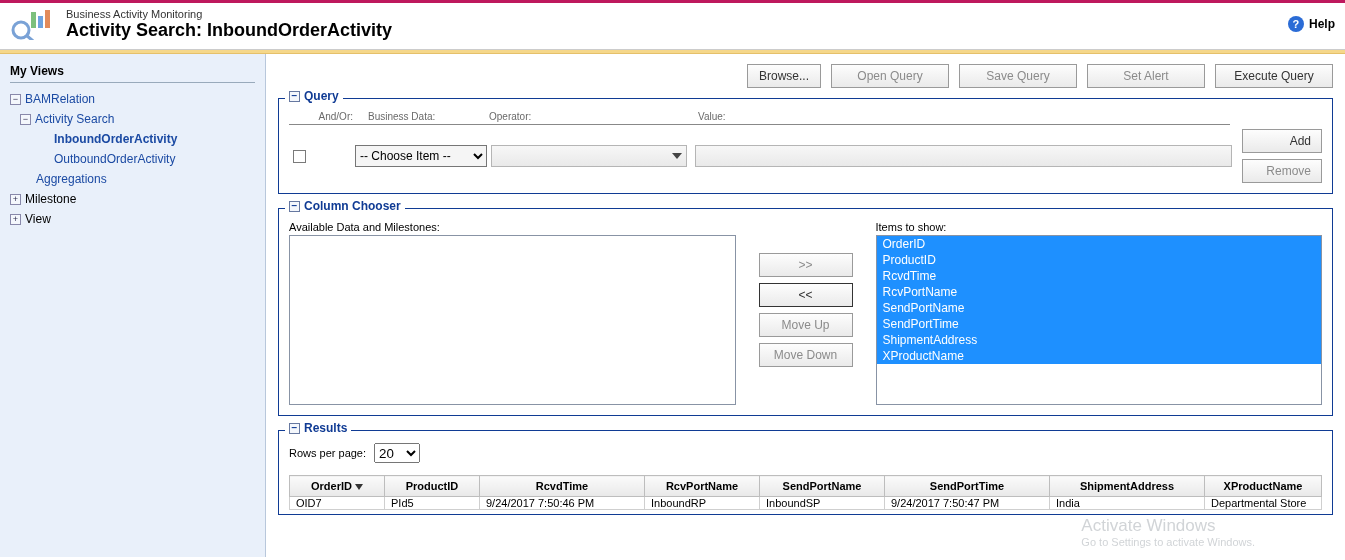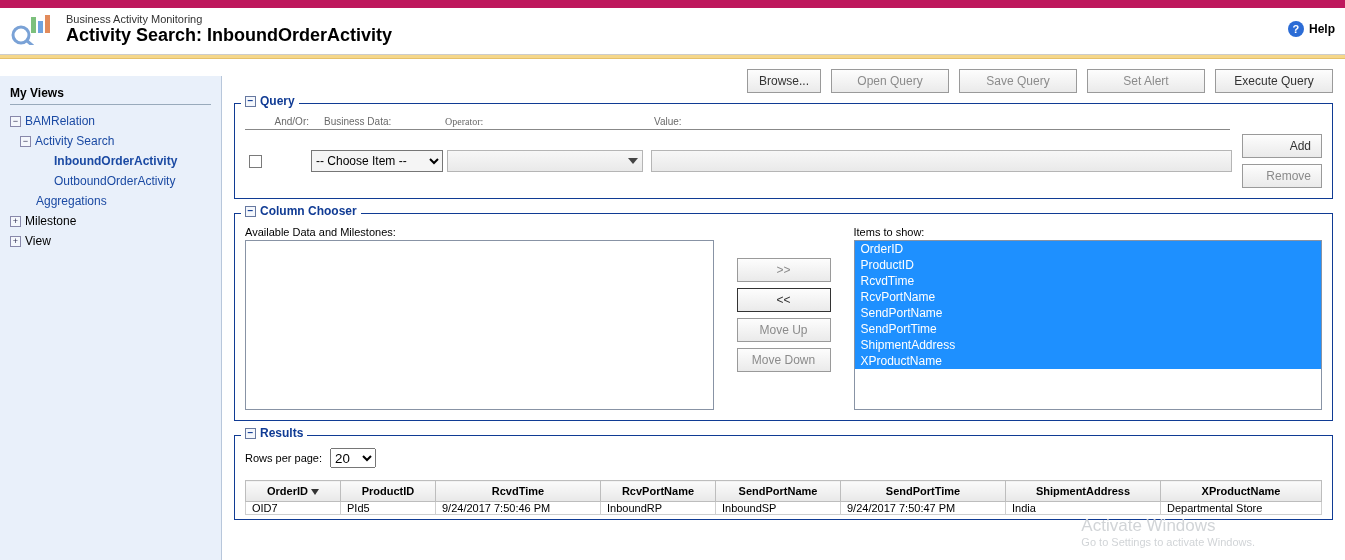--- a/index.html
+++ b/index.html
@@ -1,27 +1,27 @@
 <!DOCTYPE html>
 <html><head>
 <meta charset="utf-8">
 <style>
   * { box-sizing: border-box; }
   html, body { margin:0; padding:0; font-family: Verdana, Arial, sans-serif; font-size:12px; color:#000; background:#fff; }
-  .page { width:1345px; height:560px; position:relative; border-top:8px solid #be185d; overflow:hidden;}
+  .page { width:1345px; height:560px; position:relative; border-top:3px solid #be185d; overflow:hidden;}
   .header { display:flex; align-items:center; padding:4px 10px 8px 10px; border-bottom:1px solid #ccc;}
   .logo { width:42px; height:34px; margin-right:14px; display:flex; align-items:center; justify-content:center;}
   .head-text .sub { font-size:11px; color:#333; }
   .head-text .title { font-size:18px; font-weight:bold;text-align:center; }
   .help { margin-left:auto; display:flex; align-items:center; gap:5px; font-size:12px; font-weight:bold;}
   .help-icon { width:16px; height:16px; border-radius:50%; background:#2b6cd6; color:#fff; display:inline-flex; align-items:center; justify-content:center; font-size:11px; font-weight:bold;}
   .strip { height:4px; background:#f5d78a; border-bottom:1px solid #e5c06a; }
 
   .body { display:flex; height:calc(560px - 57px); }
-  .sidebar { width:222px; background:#e9f0fa; border-right:1px solid #b8c7db; padding:8px 10px;margin-top:17px; }
+  .sidebar { width:266px; background:#e9f0fa; border-right:1px solid #b8c7db; padding:8px 10px; }
   .sidebar h4 { margin:2px 0 4px 0; font-size:12px;}
   .sidebar hr { border:none; border-top:1px solid #9ab; margin:2px 0 6px 0;}
   .tree { font-size:12px; line-height:20px;}
   .tree .node { display:flex; align-items:center; gap:4px;}
   .tree .link { color:#1b4aa3; cursor:pointer; }
   .tree .linkbold { color:#1b4aa3; font-weight:bold; cursor:pointer;}
   .tree .ind1 { margin-left:10px;}
   .tree .ind2 { margin-left:26px;}
   .tree .ind3 { margin-left:44px;}
   .expander { width:11px; height:11px; border:1px solid #88a; display:inline-flex; align-items:center; justify-content:center; font-size:9px; line-height:9px; color:#335; background:#f4f7fc; user-select:none;}
@@ -30,21 +30,21 @@
   .toolbar { display:flex; gap:10px; justify-content:flex-end; margin-bottom:10px;}
   .tbtn { min-width:118px; height:24px; background:linear-gradient(#fdfdfd,#eaeaea); border:1px solid #9a9a9a; font-size:12px; text-align:center; padding:2px 10px; cursor:pointer; color:#333;}
   .tbtn.disabled { color:#8b8b8b; cursor:default;}
   .tbtn.small {min-width:74px;}
 
   .section { border:1px solid #103b94; margin-bottom:14px; position:relative; padding:12px 10px 10px 10px;}
   .section-legend { position:absolute; top:-10px; left:6px; background:#fff; padding:0 4px; font-weight:bold; color:#103b94; font-size:12px; display:flex; align-items:center; gap:4px;}
   .collapser { width:11px; height:11px; border:1px solid #6678a0; display:inline-flex; align-items:center; justify-content:center; font-size:10px; line-height:8px; background:#f4f7fc;}
 
   .query-head { display:flex; color:#6a6a6a; font-size:10px; padding:0 0 2px 0; gap:13px;}
-  .qc1{width:66px;} .qc2{width:108px;} .qc3{width:196px;font-family:Liberation Serif, serif;} .qc4{flex:1;}
+  .qc1{width:66px;} .qc2{width:108px;} .qc3{width:196px;} .qc4{flex:1;}
   .query-row { display:flex; align-items:center; gap:0; margin-top:4px;}
   .checkbox { width:13px; height:13px; border:1px solid #7a7a7a; margin-left:4px; margin-right:49px; background:#fff;}
   select.biz { width:132px; height:22px; font-size:12px; background:#f5f5f5;}
   .combo { height:22px; background:linear-gradient(#f7f7f7,#e9e9e9); border:1px solid #b5b5b5; display:flex; align-items:center; justify-content:flex-end; padding-right:4px;}
   .op { width:196px; margin-left:4px;}
   .val { flex:1; margin-left:8px;}
   .arrow-down { width:0;height:0;border-left:5px solid transparent;border-right:5px solid transparent;border-top:6px solid #444;}
   .side-buttons { width:80px; display:flex; flex-direction:column; gap:6px; margin-left:10px;}
   .side-buttons .tbtn{ min-width:74px;text-align:right;}
 

